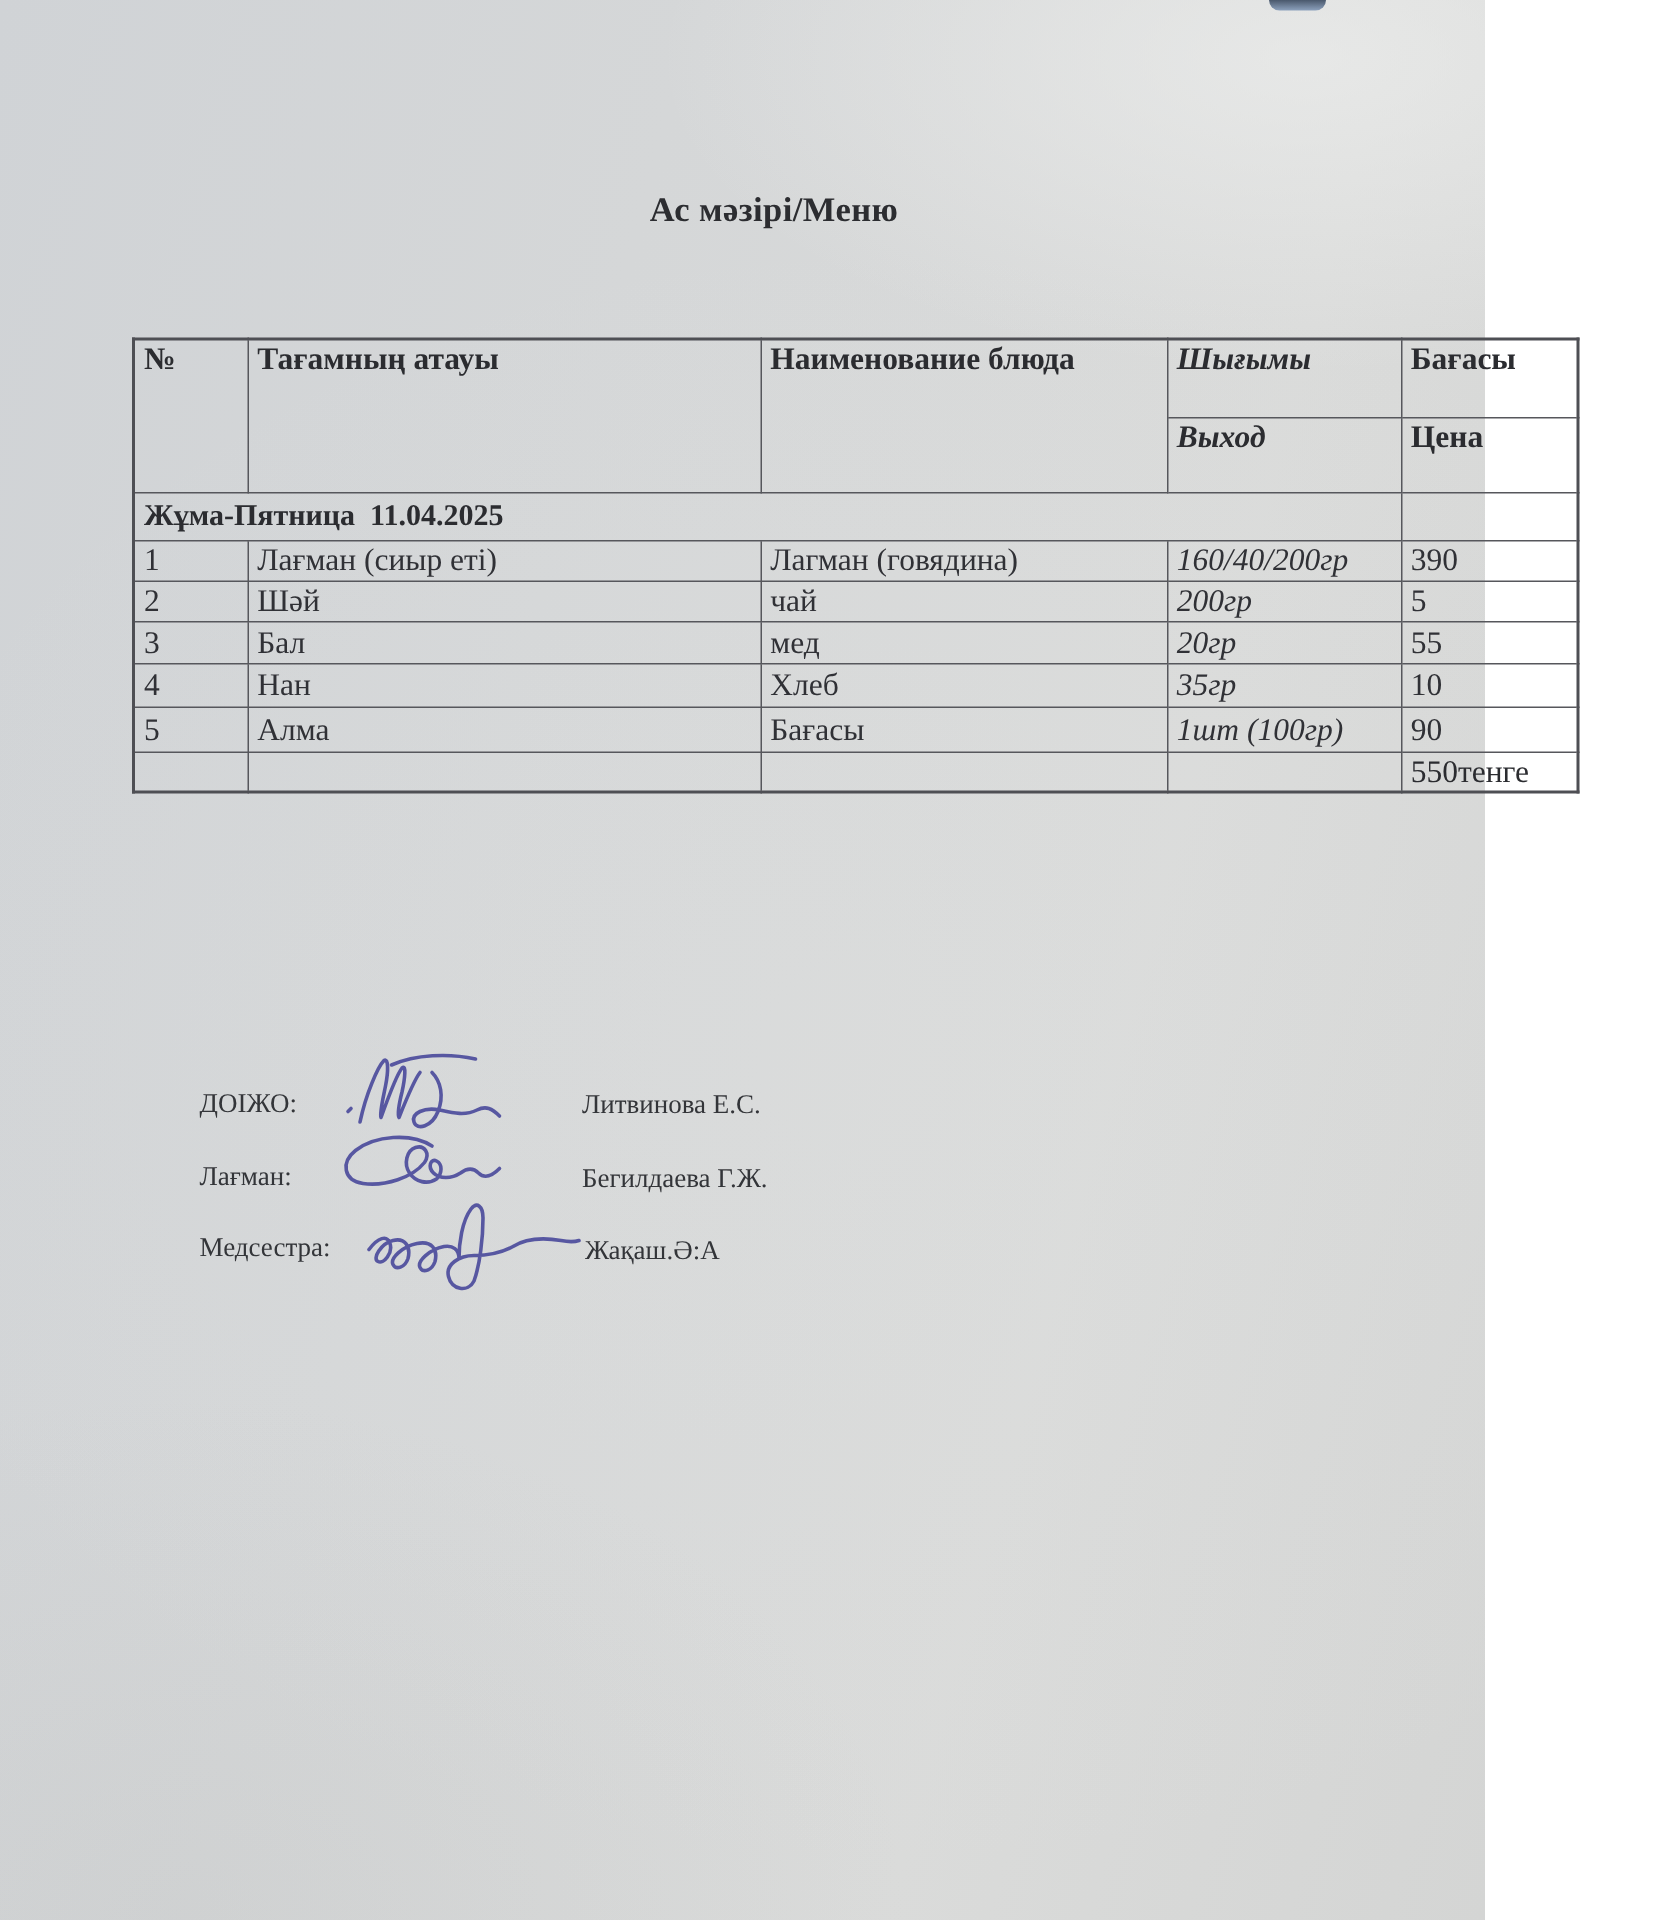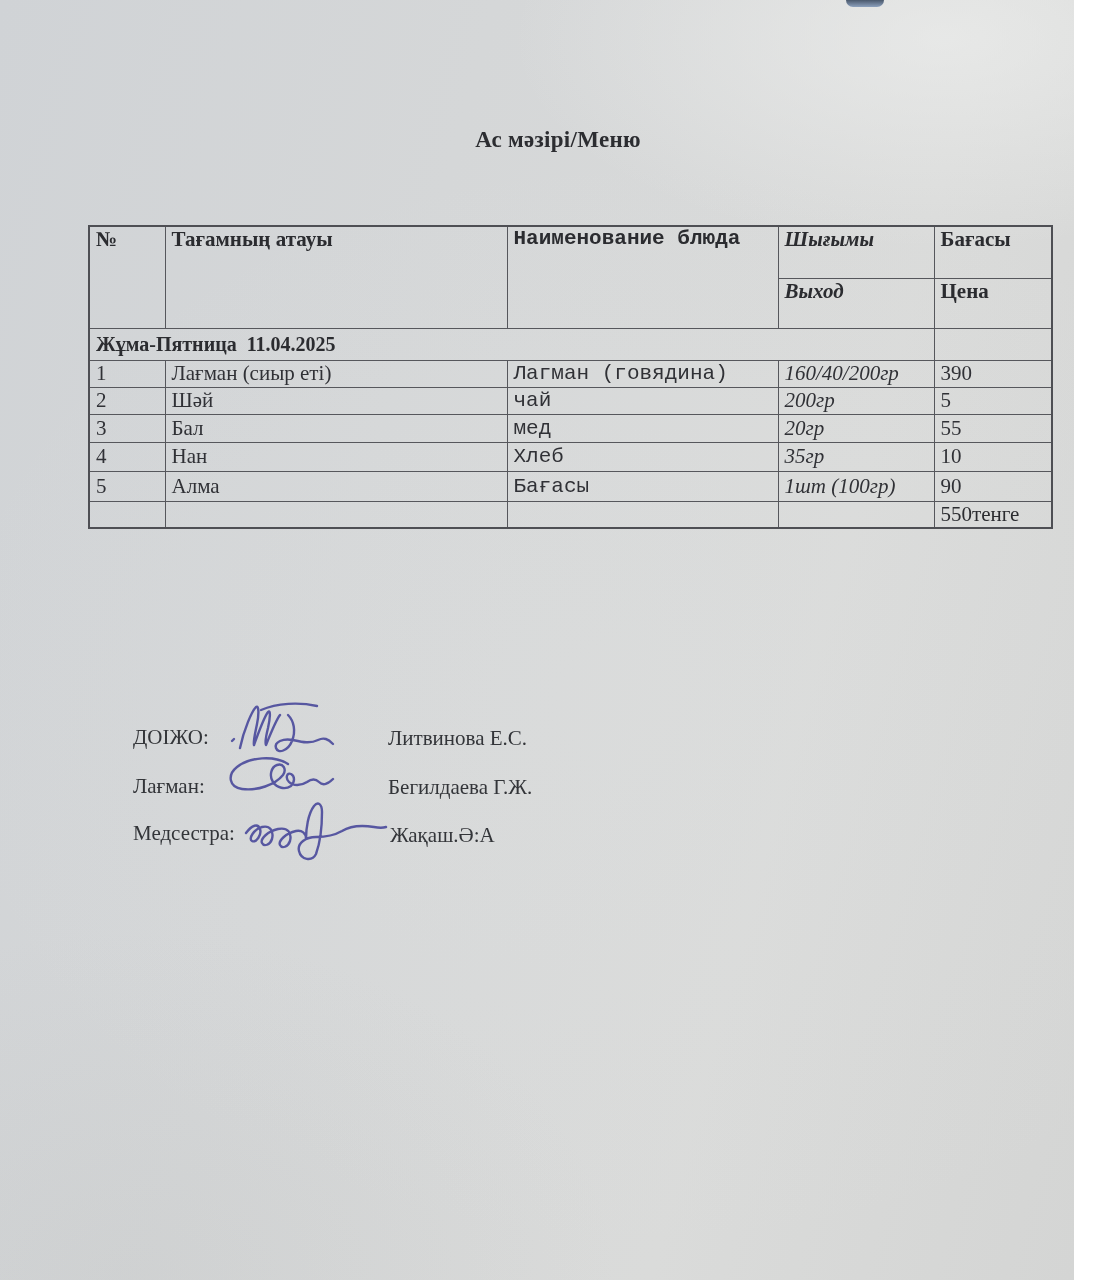--- a/index.html
+++ b/index.html
@@ -3,21 +3,21 @@
 <meta charset="utf-8">
 <style>
   html, body { margin: 0; padding: 0; }
   body {
     width: 1118px; height: 1280px;
     overflow: hidden;
     font-family: "Liberation Serif", "DejaVu Serif", serif;
   }
   .photo {
     position: relative;
-    width: 1074px; height: 1280px;
+    width: 990px; height: 1280px;
     background:
       radial-gradient(ellipse 620px 300px at 88% 3%, rgba(238,239,238,0.65), rgba(238,239,238,0) 70%),
       radial-gradient(ellipse 700px 500px at 12% 100%, rgba(172,174,172,0.14), rgba(172,174,172,0) 70%),
       radial-gradient(ellipse 900px 700px at 60% 55%, rgba(224,226,226,0.25), rgba(224,226,226,0) 80%),
       linear-gradient(105deg, #d0d3d6 0%, #d5d7d8 35%, #dadbda 70%, #d4d5d4 100%);
   }
   
   .top-smudge {
     position: absolute; left: 846px; top: 0; width: 38px; height: 7px;
     border-radius: 0 0 9px 9px;
@@ -35,32 +35,32 @@
     position: absolute; left: 88px; top: 225px;
     width: 963px;
     border-collapse: collapse; table-layout: fixed;
     font-size: 21px; color: #303136;
     border: 2px solid #4e4f54;
   }
   table.menu td { border: 1.5px solid #56575c; padding: 0 6px; overflow: hidden; }
   td.hdr { font-weight: bold; vertical-align: top; padding-top: 5px; color: #2b2c30; }
   td.c-no  { padding-left: 10px; }
   td.c-kk  { padding-left: 22px; }
-  td.c-ru  { padding-left: 18px; font-family: Liberation Mono, monospace; }
+  td.c-ru  { padding-left: 18px; }
   td.c-out { padding-left: 15px; font-style: italic; }
   td.c-pr  { padding-left: 10px; }
   td.section-cell {
     font-weight: bold; font-size: 20px; color: #2b2c30;
     padding-left: 112px; white-space: pre;
   }
   td.total-cell { font-weight: normal; color: #2b2c30; }
   .sig-block { position: absolute; left: 0; top: 0; }
   .sig-label, .sig-name {
     position: absolute;
-    font-size: 21px; color: #333539; white-space: nowrap;
+    font-size: 18px; color: #333539; white-space: nowrap;
   }
   .sig-ink { position: absolute; }
   .sig-ink svg path {
     fill: none; stroke: #4c4c9c; stroke-width: 2.4;
     stroke-linecap: round; stroke-linejoin: round; opacity: .92;
   }
 </style>
 </head>
 <body>
 

